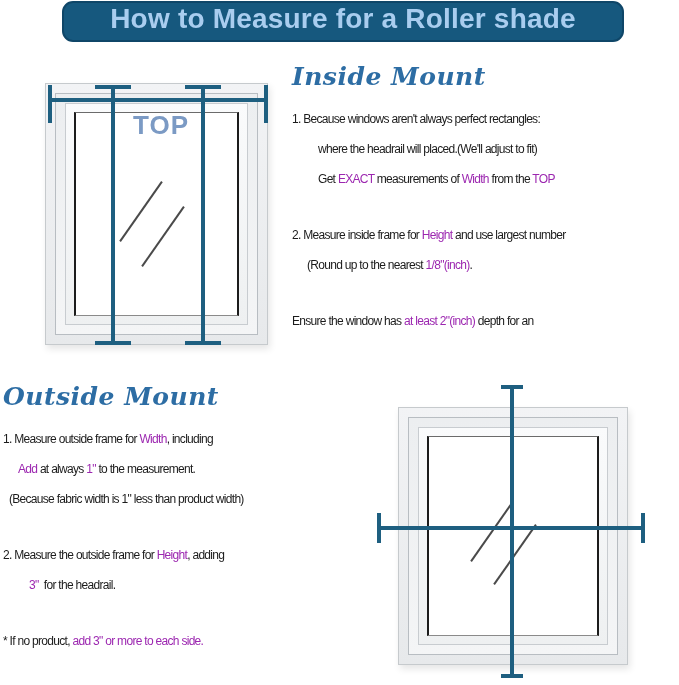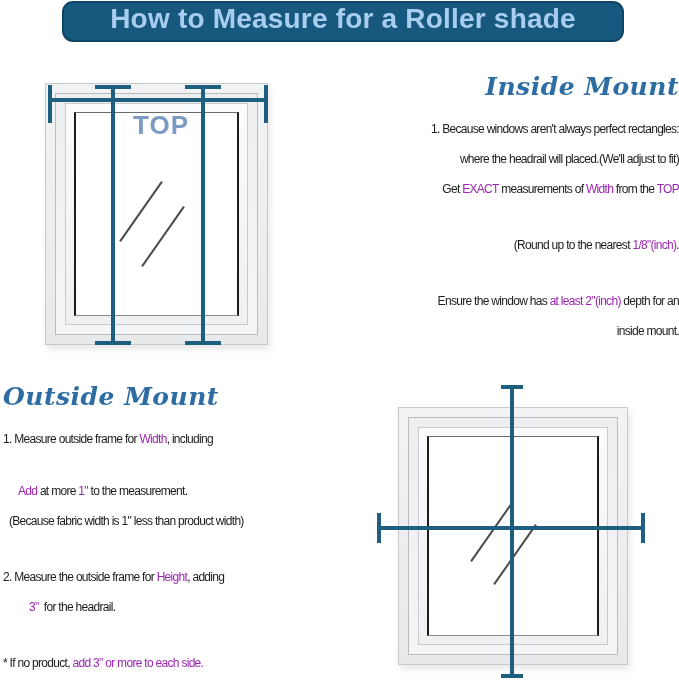--- a/index.html
+++ b/index.html
@@ -46,28 +46,28 @@
   
   .w2-v     {left:510px;top:387px;width:4px;  height:291px;}
   .w2-v-ct  {left:501px;top:385px;width:22px; height:4px;}
   .w2-v-cb  {left:501px;top:674px;width:22px; height:4px;}
   .w2-h     {left:378px;top:526px;width:266px;height:4px;}
   .w2-h-cl  {left:377px;top:513px;width:4px;  height:30px;}
   .w2-h-cr  {left:641px;top:513px;width:4px;  height:30px;}
 
   
   .section{position:absolute;}
-  .sec-inside{left:292px;top:70px;width:387px;text-align:right;}
+  .sec-inside{left:292px;top:60px;width:387px;}
   .sec-outside{left:3px;top:380px;width:382px;}
   .heading{font-family:"DejaVu Serif","Liberation Serif",serif;font-style:italic;
     font-weight:600;color:var(--heading);font-size:25px;line-height:34px;margin-bottom:10px;letter-spacing:0.5px;}
   .para{margin-bottom:26px;}
   .tline{font-size:12px;letter-spacing:-0.7px;line-height:30px;white-space:pre;color:var(--body);}
   .tline .accent{color:var(--accent);}
-  .i0{padding-left:0;} .i1{padding-left:6px;} .i2{padding-left:15px;margin-top:22px;} .i3{padding-left:26px;}
+  .i0{padding-left:0;} .i1{padding-left:6px;} .i2{padding-left:15px;} .i3{padding-left:26px;}
 </style>
 </head>
 <body>
 
 <div class="page">
 
   <div class="title-bar">
     <span>How to Measure for a Roller shade</span>
   </div>
 
@@ -95,35 +95,35 @@
 
   <div class="section sec-inside">
     <div class="heading">Inside Mount</div>
     <div>
         <div class="para">
           <div class="tline i0"><span>1. Because windows aren't always perfect rectangles:</span></div>
           <div class="tline i3"><span>where the headrail will placed.(We'll adjust to fit)</span></div>
           <div class="tline i3"><span>Get </span><span class="accent">EXACT</span><span> measurements of </span><span class="accent">Width</span><span> from the </span><span class="accent">TOP</span></div>
         </div>
         <div class="para">
+          <div class="tline i0"><span>2. Measure inside frame for </span><span class="accent">Height</span><span> and use largest number</span></div>
           <div class="tline i2"><span>(Round up to the nearest </span><span class="accent">1/8"(inch)</span><span>.</span></div>
         </div>
         <div class="para">
           <div class="tline i0"><span>Ensure the window has </span><span class="accent">at least 2"(inch)</span><span> depth for an</span></div>
-          <div class="tline i0"><span>inside mount.</span></div>
         </div>
       </div>
   </div>
 
   <div class="section sec-outside">
     <div class="heading">Outside Mount</div>
     <div>
         <div class="para">
           <div class="tline i0"><span>1. Measure outside frame for </span><span class="accent">Width</span><span>, including</span></div>
-          <div class="tline i2"><span class="accent">Add</span><span> at more </span><span class="accent">1"</span><span> to the measurement.</span></div>
+          <div class="tline i2"><span class="accent">Add</span><span> at always </span><span class="accent">1"</span><span> to the measurement.</span></div>
           <div class="tline i1"><span>(Because fabric width is 1" less than product width)</span></div>
         </div>
         <div class="para">
           <div class="tline i0"><span>2. Measure the outside frame for </span><span class="accent">Height</span><span>, adding</span></div>
           <div class="tline i3"><span class="accent">3"</span><span>  for the headrail.</span></div>
         </div>
         <div class="para">
           <div class="tline i0"><span>* If no product, </span><span class="accent">add 3" or more to each side.</span></div>
         </div>
       </div>

